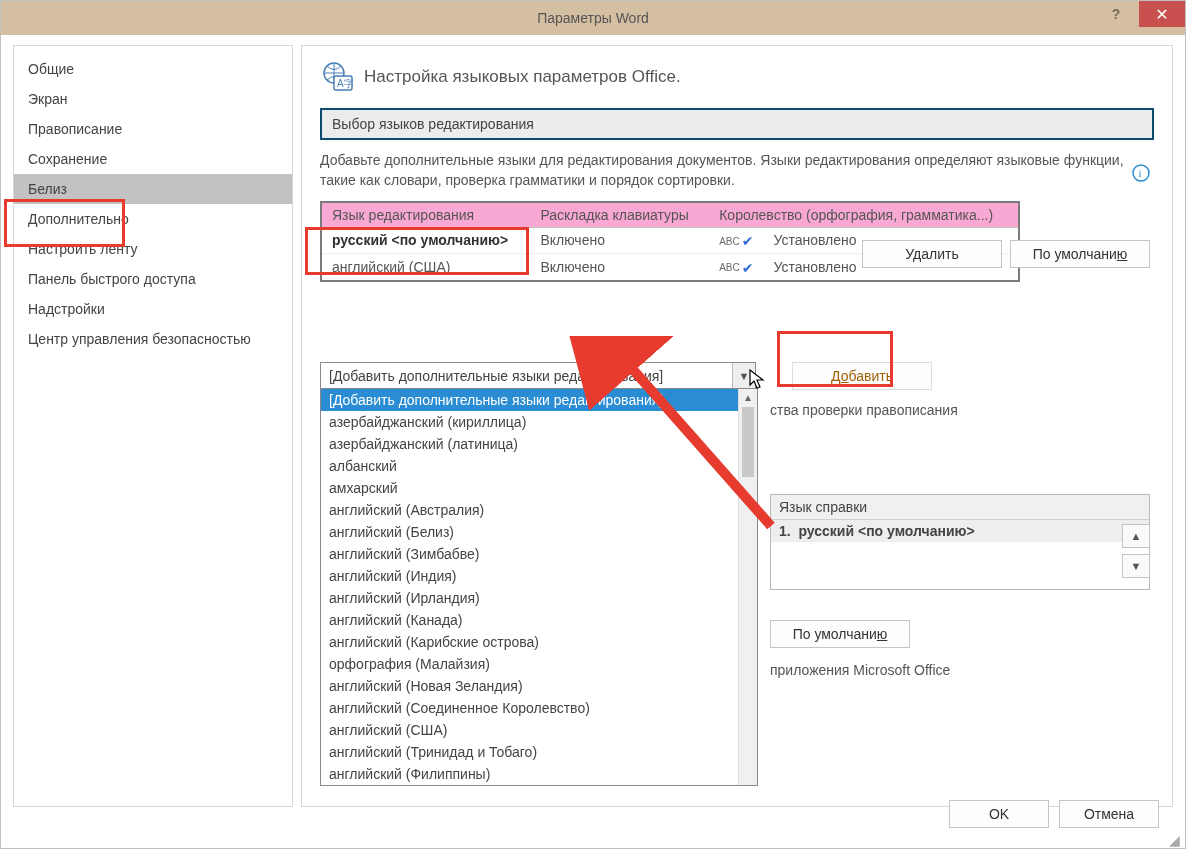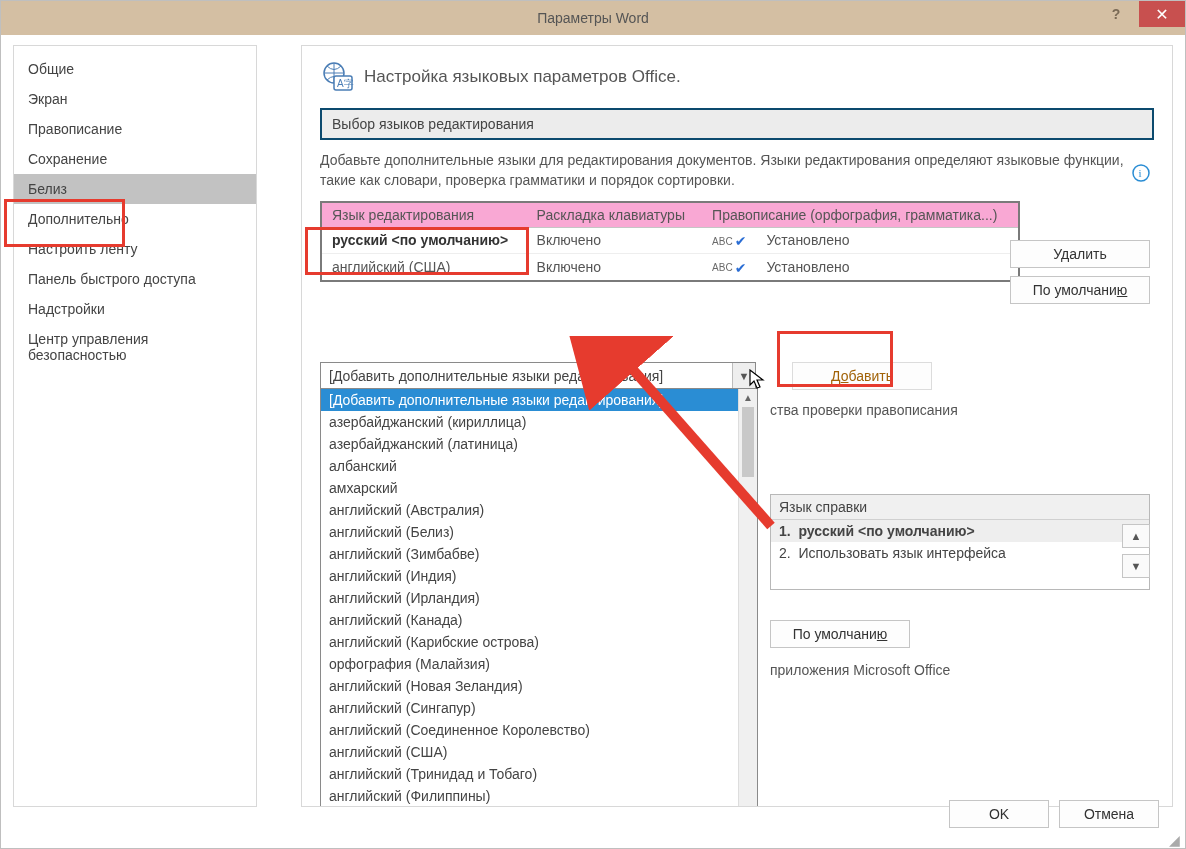--- a/index.html
+++ b/index.html
@@ -5,42 +5,42 @@
 html,body{margin:0;padding:0;font-family:"Segoe UI",Arial,sans-serif;font-size:14px;color:#444;background:#fff}
 .window{width:1186px;height:849px;position:relative;border:1px solid #bfbfbf;box-sizing:border-box;background:#fff;overflow:hidden}
 .titlebar{height:34px;background:#d4bfa3;display:flex;align-items:center;justify-content:center;position:relative}
 .titlebar .title{color:#555;font-size:14px}
 .titlebar .winbtns{position:absolute;right:0;top:0;display:flex}
 .titlebar .winbtn{width:46px;height:26px;display:flex;align-items:center;justify-content:center;font-size:14px}
 .titlebar .help{background:transparent;color:#7a6a55;font-weight:bold}
 .titlebar .close{background:#c8504f;color:#fff;font-size:16px}
 .body{position:absolute;top:34px;left:0;right:0;bottom:0;padding:10px 12px 12px 12px;box-sizing:border-box}
 .panel{border:1px solid #d8d8d8;background:#fff;box-sizing:border-box}
-.sidebar{position:absolute;left:12px;top:10px;width:244px;height:762px}
+.sidebar{position:absolute;left:12px;top:10px;width:280px;height:762px}
 .sidebar ul{list-style:none;margin:8px 0;padding:0}
 .sidebar li{padding:7px 14px;color:#444;cursor:default}
 .sidebar li.selected{background:#c2c2c2}
 .content{position:absolute;left:300px;top:10px;right:12px;height:762px;padding:14px 18px;overflow:hidden}
 .heading{display:flex;align-items:center;gap:10px;margin-bottom:14px}
 .heading .h-icon{width:34px;height:34px;position:relative}
 .heading .h-icon svg{width:34px;height:34px}
 .heading .h-text{font-size:17px;color:#555}
 .section-title{background:#ececec;border:2px solid #0c4a6e;padding:6px 10px;font-size:14px;color:#444;margin-bottom:10px}
 .desc{color:#555;font-size:14px;line-height:1.45;margin:0 0 10px 0;padding-right:30px}
 .info-icon{position:absolute;right:22px;top:118px;width:18px;height:18px;color:#2a8dd4}
 .lang-table{border:2px solid #7a7a7a;border-collapse:collapse;width:700px}
 .lang-table th,.lang-table td{text-align:left;padding:4px 10px;font-size:14px;color:#555;border:none}
 .lang-table thead th{background:#f9a8d4;font-weight:normal;border-bottom:1px solid #c5c5c5}
 .lang-table tbody tr td{border-top:1px solid #eee}
 .lang-table .strong{font-weight:bold;color:#333}
 .abc-check{display:inline-flex;align-items:center;gap:2px;font-size:10px;color:#6a6a6a}
 .abc-check .check{color:#2a6dd4;font-size:14px}
 .btn{background:#fdfdfd;border:1px solid #c5c5c5;padding:5px 14px;font-size:14px;color:#333;cursor:default;min-width:110px;text-align:center}
 .btn.disabled{color:#a16207;border-color:#dcdcdc}
-.btn-col{position:absolute;right:22px;top:194px;display:flex;flex-direction:column;gap:8px}
+.btn-col{position:absolute;right:22px;top:194px;display:flex;flex-direction:row;gap:8px}
 .combo-wrap{position:absolute;left:18px;top:316px;width:436px}
 .combo{border:1px solid #8a8a8a;height:26px;display:flex;align-items:center;padding:0 8px;font-size:14px;color:#444;position:relative;background:#fff}
 .combo .arrow{position:absolute;right:0;top:0;width:22px;height:26px;background:#eee;border-left:1px solid #bcbcbc;display:flex;align-items:center;justify-content:center;font-size:11px;color:#555}
 .dropdown{position:absolute;left:18px;top:342px;width:436px;border:1px solid #8a8a8a;background:#fff;max-height:494px;overflow:hidden;z-index:5}
 .dropdown .dd-scroll{position:absolute;right:0;top:0;width:18px;height:100%;background:#f0f0f0;border-left:1px solid #ddd}
 .dropdown .dd-scroll .thumb{position:absolute;top:18px;left:3px;width:12px;height:70px;background:#c8c8c8}
 .dropdown .dd-scroll .up,.dropdown .dd-scroll .down{position:absolute;left:0;width:18px;height:16px;display:flex;align-items:center;justify-content:center;font-size:10px;color:#666}
 .dropdown .dd-scroll .up{top:0}
 .dropdown ul{list-style:none;margin:0;padding:0}
 .dropdown li{padding:3px 8px;font-size:14px;color:#444}
@@ -118,21 +118,21 @@
             <circle cx="9" cy="9" r="8" fill="none" stroke="#2a8dd4" stroke-width="1.5"></circle>
             <text x="6.5" y="13" font-size="11" fill="#2a8dd4" font-family="Georgia">i</text>
           </svg>
       </span>
 
       <table class="lang-table">
         <thead>
           <tr>
             <th>Язык редактирования</th>
             <th>Раскладка клавиатуры</th>
-            <th colspan="2">Правописание (орфография, грамматика...)</th>
+            <th colspan="2">Королевство (орфография, грамматика...)</th>
           </tr>
         </thead>
         <tbody>
           <tr>
             <td class="strong">русский &lt;по умолчанию&gt;</td>
             <td>Включено</td>
             <td style="width:28px"><span class="abc-check">
                   <span>ABC</span>
                   <span class="check">✔</span>
                 </span></td>
@@ -175,38 +175,36 @@
             <li>амхарский</li>
             <li>английский (Австралия)</li>
             <li>английский (Белиз)</li>
             <li>английский (Зимбабве)</li>
             <li>английский (Индия)</li>
             <li>английский (Ирландия)</li>
             <li>английский (Канада)</li>
             <li>английский (Карибские острова)</li>
             <li>орфография (Малайзия)</li>
             <li>английский (Новая Зеландия)</li>
-            <li>английский (Сингапур)</li>
             <li>английский (Соединенное Королевство)</li>
             <li>английский (США)</li>
             <li>английский (Тринидад и Тобаго)</li>
             <li>английский (Филиппины)</li>
           </ul>
         <div class="dd-scroll">
           <div class="up">▲</div>
           <div class="thumb"></div>
 
         </div>
       </div>
 
       <div class="help-section">
         <div class="help-box">
           <div class="hb-head">Язык справки</div>
           <div class="row b"><span>1.</span>&nbsp;&nbsp;<span>русский &lt;по умолчанию&gt;</span></div>
-          <div class="row"><span>2.</span>&nbsp;&nbsp;<span>Использовать язык интерфейса</span></div>
         </div>
       </div>
 
       <div class="spin-col">
         <div class="spin">▲</div>
         <div class="spin">▼</div>
       </div>
 
       <div class="btn default-btn">По умолчани<u class="hotkey">ю</u></div>
 

